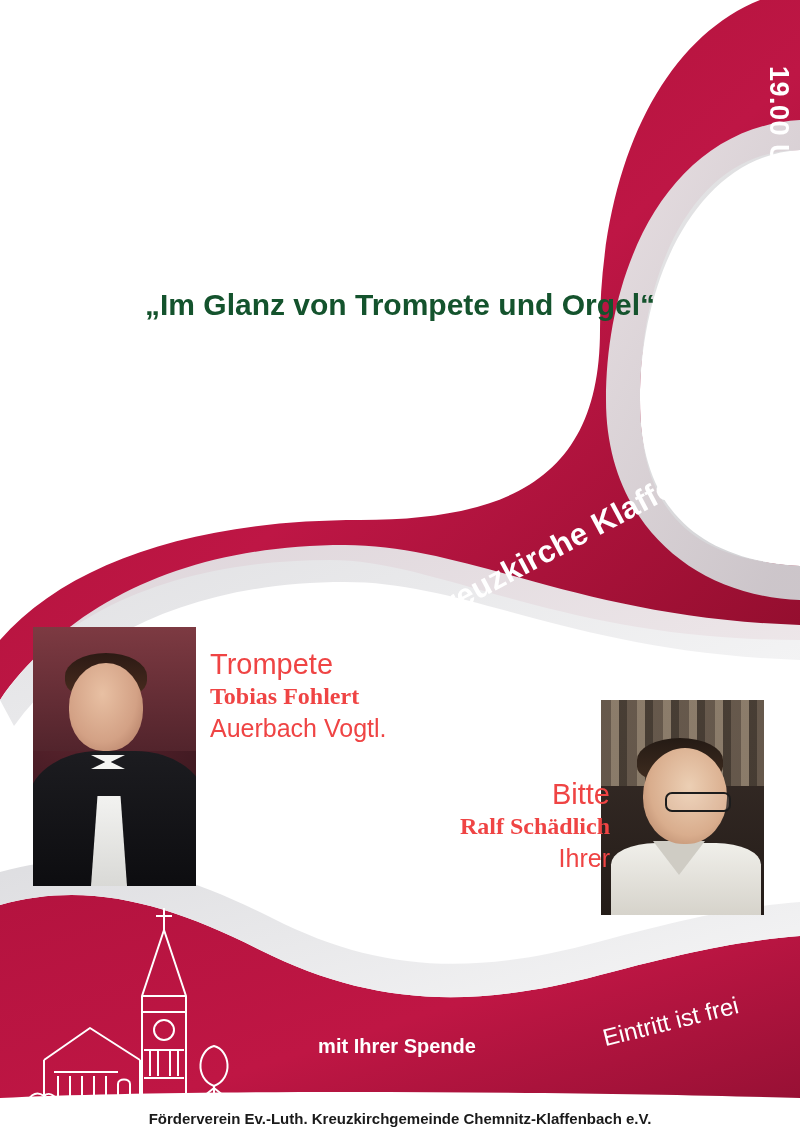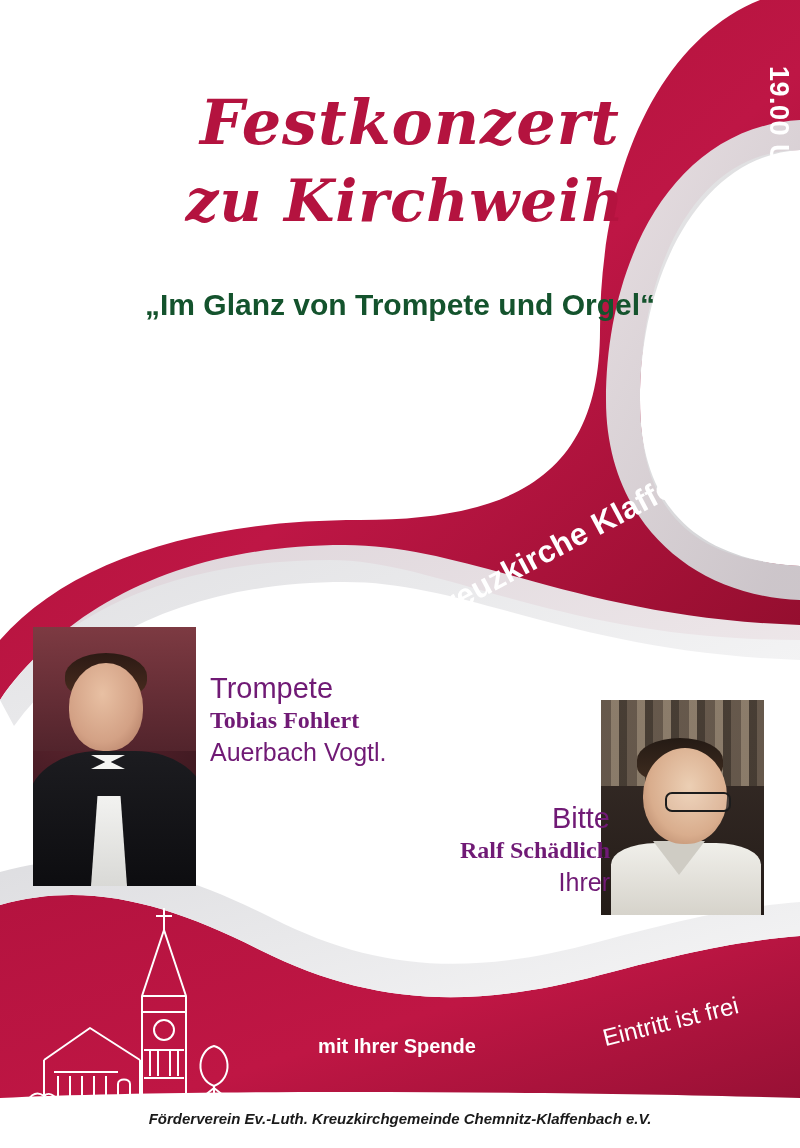--- a/index.html
+++ b/index.html
@@ -230,22 +230,21 @@
   .og-collar {
     position:absolute;
     left: 52px; bottom: 40px;
     width: 52px; height: 34px;
     background: #cfccc4;
     clip-path: polygon(50% 100%, 0 0, 100% 0);
   }
 
   .perf {
     position: absolute;
-    color: #701a75;
-    margin-top: 24px;
+    color: #ef4444;
   }
   .perf-trumpet {
     left: 210px;
     top: 648px;
     text-align: left;
   }
   .perf-organ {
     right: 190px;
     top: 778px;
     text-align: right;
@@ -279,21 +278,20 @@
   }
   .imprint {
     position: absolute;
     left: 0;
     top: 1110px;
     width: 800px;
     text-align: center;
     color: #1a1a1a;
     font-size: 15px;
     font-weight: bold;
-    font-style: italic;
   }
   .church-icon {
     position: absolute;
     left: 18px;
     top: 900px;
     width: 230px;
     height: 230px;
   }
 </style>
 </head>
@@ -355,24 +353,20 @@
   </svg>
 
   <svg class="bg-svg" viewBox="0 0 800 1148" preserveAspectRatio="none">
     <path d="M0,1098 C200,1088 600,1092 800,1098 L800,1148 L0,1148 Z" fill="#ffffff"></path>
   </svg>
 
   <div class="date-text">Freitag, 05.09.2025</div>
 
   <div class="time-text">19.00 Uhr</div>
 
-  <div class="headline">
-    <div class="script-line1">Festkonzert</div>
-    <div class="script-line2">zu Kirchweih</div>
-  </div>
 
   <div class="subtitle">„Im Glanz von Trompete und Orgel“</div>
 
 
   <div class="church-text">Kreuzkirche Klaffenbach</div>
 
   <div class="photo photo-trumpet">
     <div class="ph-inner">
       <div class="tp-bg"></div>
       <div class="tp-wall"></div>

